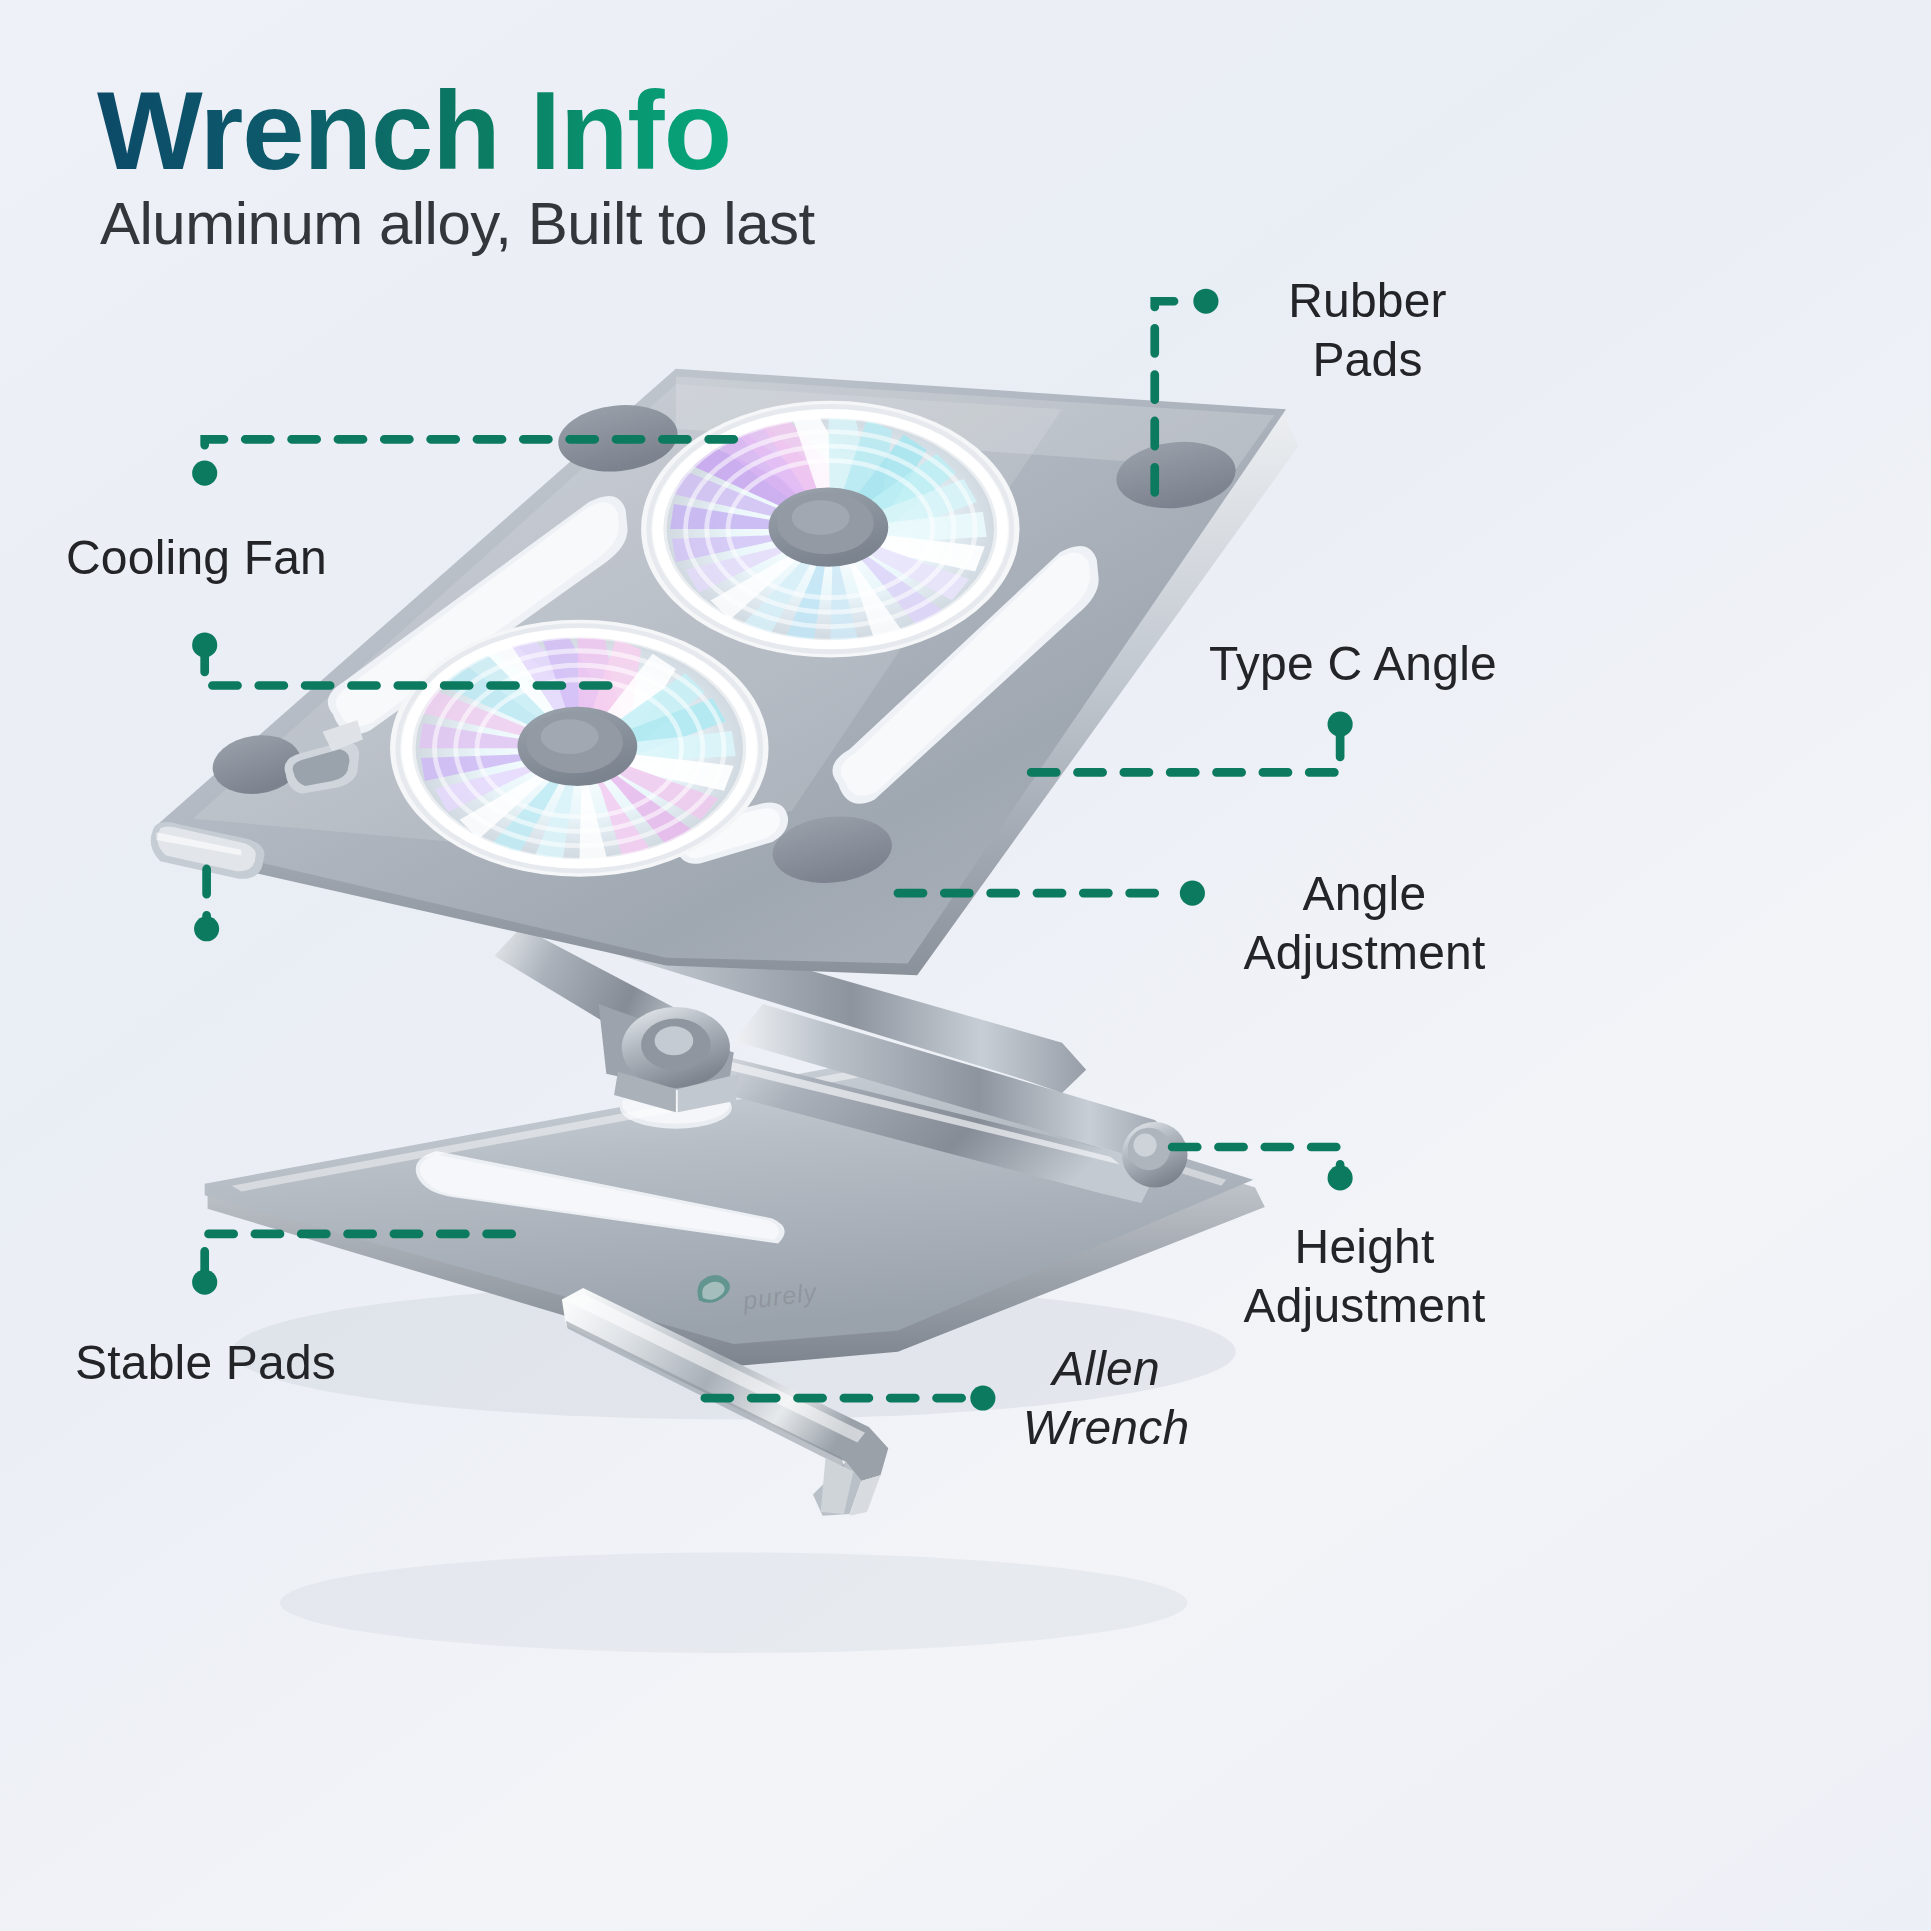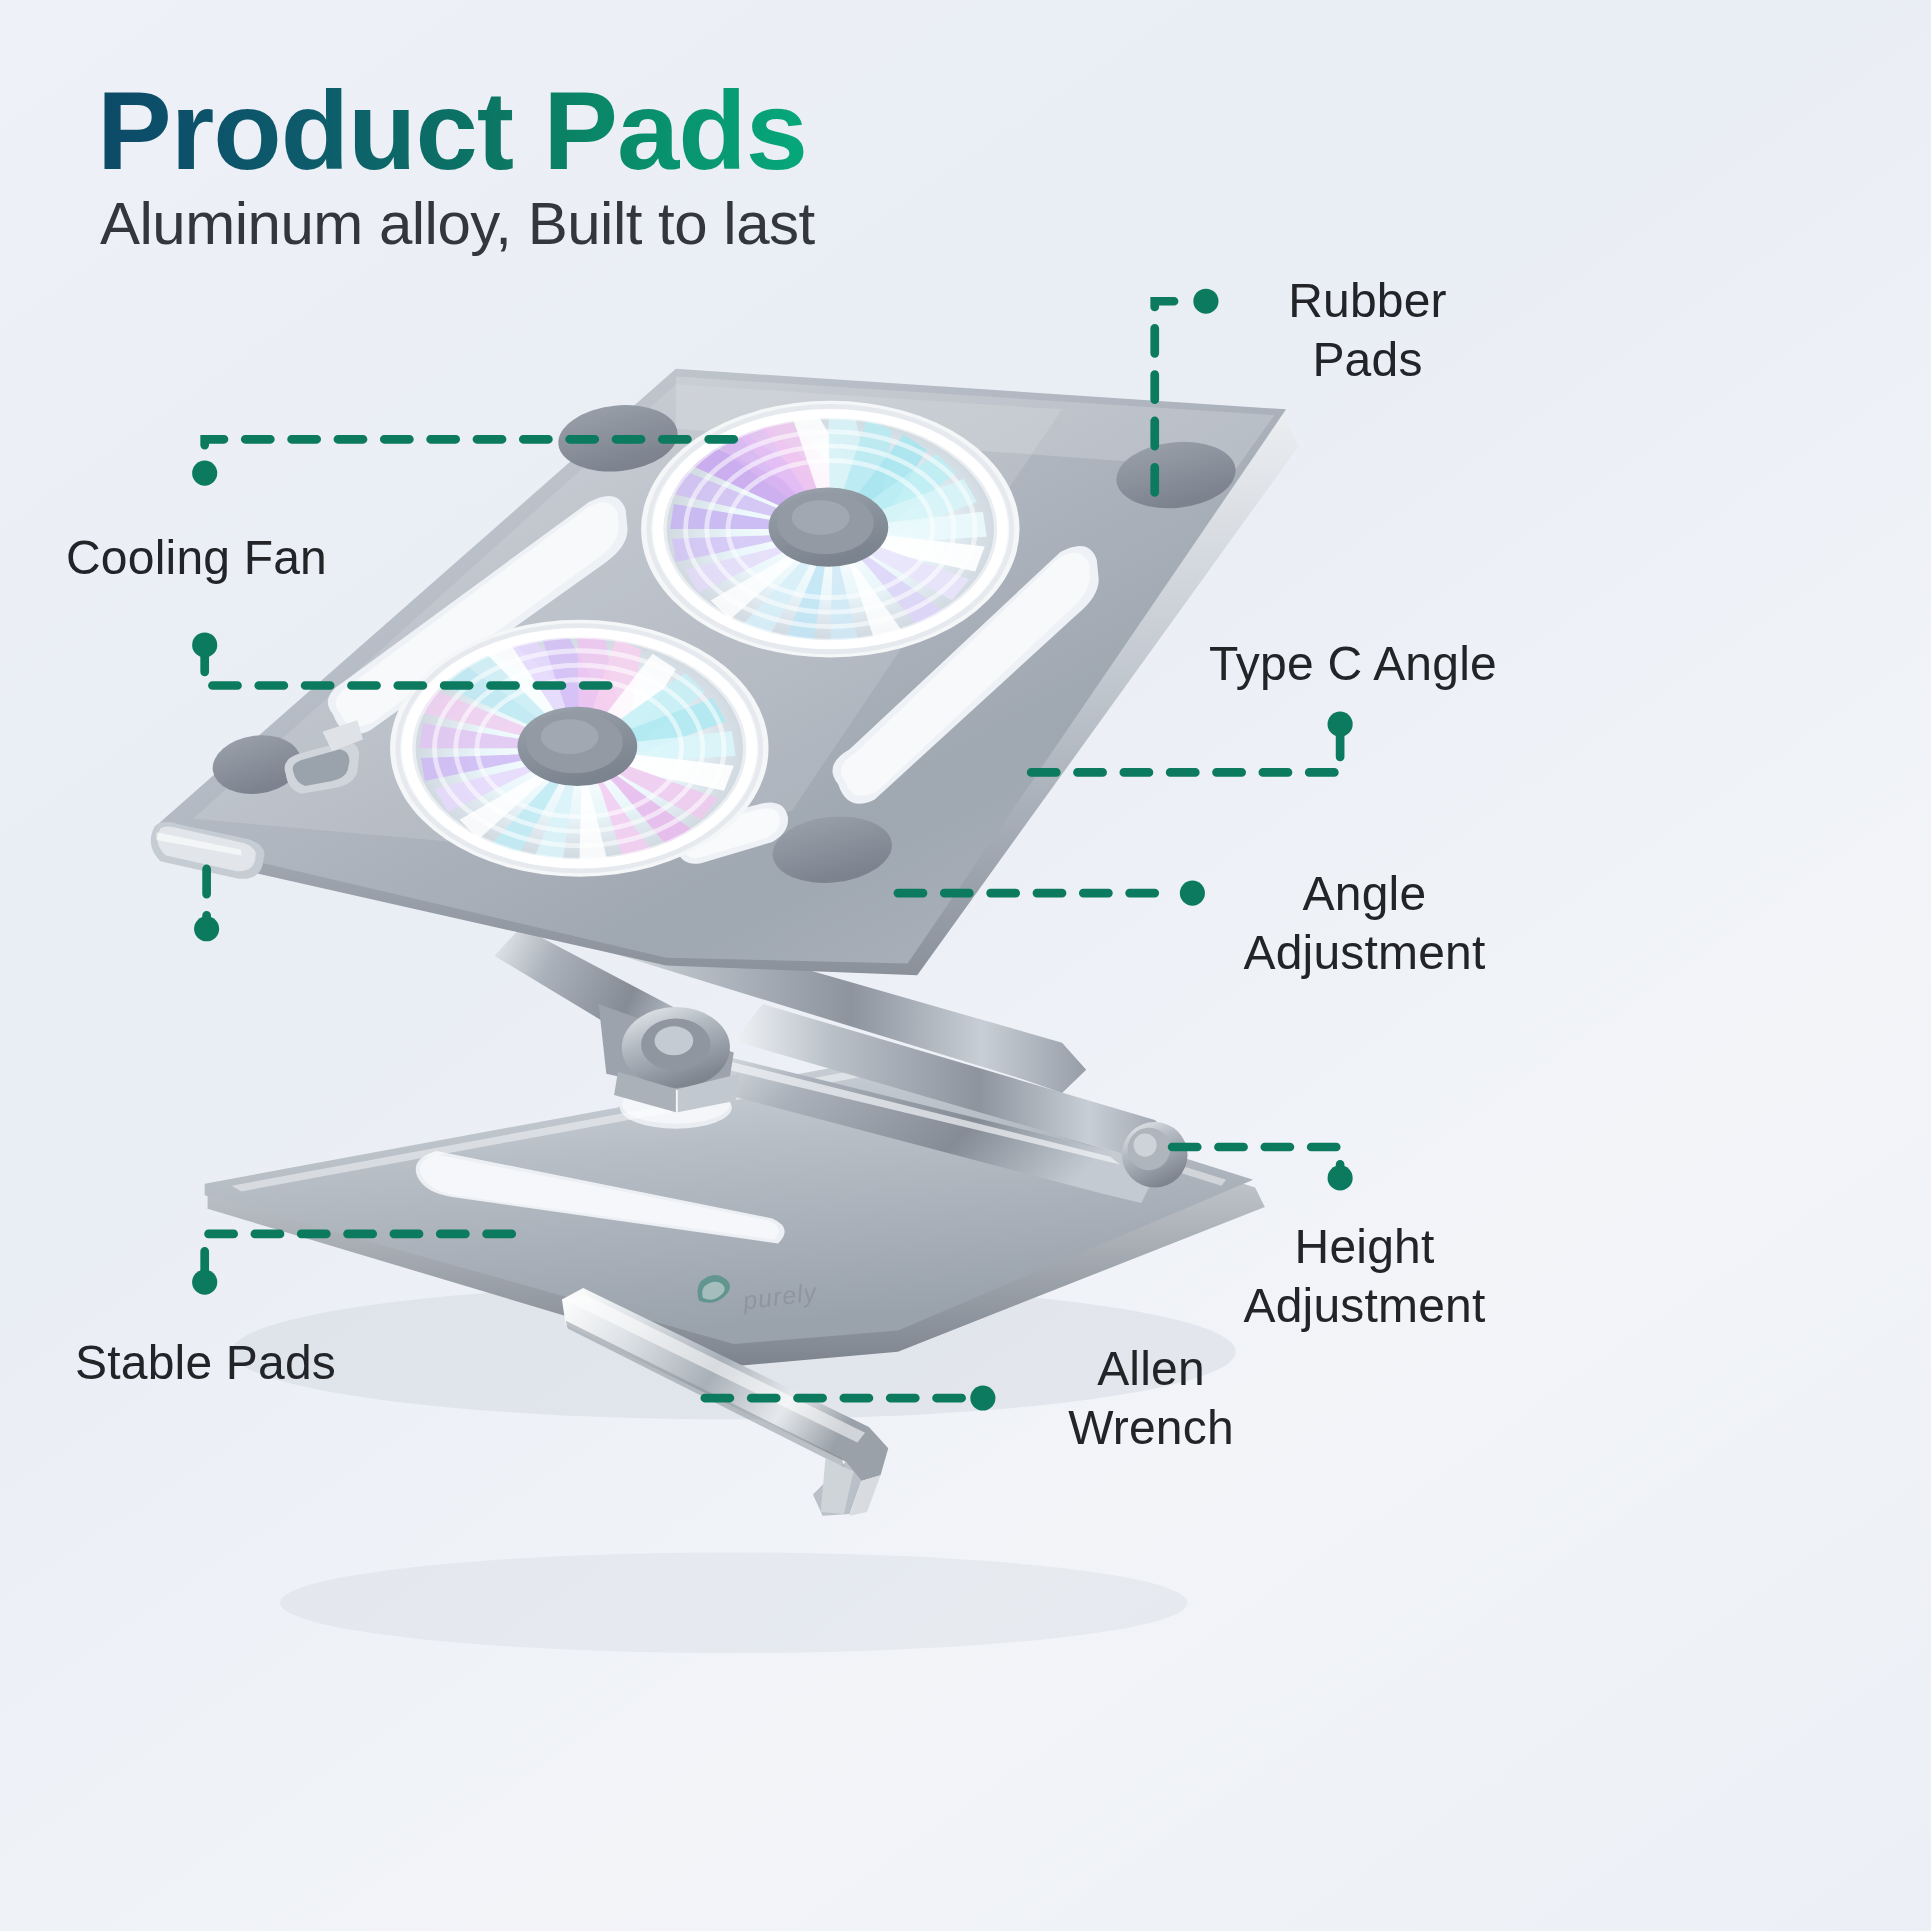--- a/index.html
+++ b/index.html
@@ -48,21 +48,21 @@
   .brand {
     position:absolute; font-size:25px; color:#8e939b; font-style:italic;
     letter-spacing:1px; opacity:.85;
   }
 </style>
 </head>
 <body>
 
 <div id="stage">
 
-  <div class="title">Product Pads</div>
+  <div class="title">Wrench Info</div>
   <div class="subtitle">Aluminum alloy, Built to last</div>
 
   <div id="product">
     <svg width="1931" height="1931" viewBox="0 0 2000 2000" xmlns="http://www.w3.org/2000/svg">
       <defs>
         <linearGradient id="topPlate" x1="0" y1="0" x2="1" y2="1">
           <stop offset="0%" stop-color="#cfd4da"></stop>
           <stop offset="35%" stop-color="#b6bcc5"></stop>
           <stop offset="70%" stop-color="#9fa7b1"></stop>
           <stop offset="100%" stop-color="#b0b7c0"></stop>
@@ -375,17 +375,17 @@
 
   <div class="label c" style="left:1215px; top:865px; width:299px;">Angle
 Adjustment</div>
 
 
   <div class="label c" style="left:1215px; top:1218px; width:299px;">Height
 Adjustment</div>
 
   <div class="label l" style="left:75px; top:1334px; width:406px;">Stable Pads</div>
 
-  <div class="label c" style="left:1011px; top:1340px; width:280px;">Allen
+  <div class="label c" style="left:966px; top:1340px; width:280px;font-style:italic;">Allen
 Wrench</div>
 
 </div>
 
 
 </body></html>

